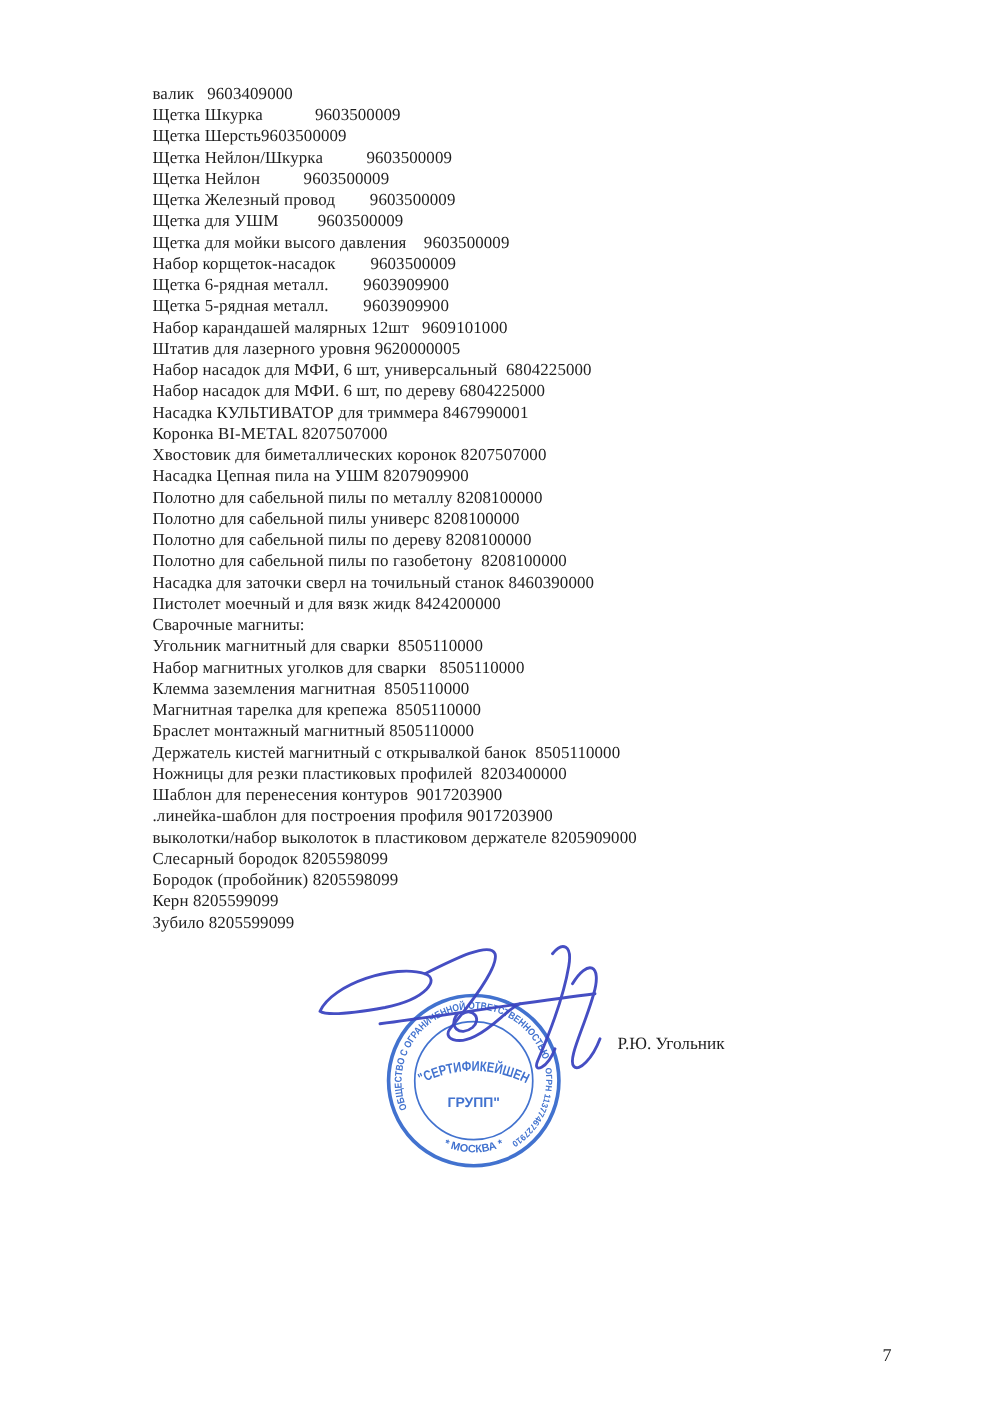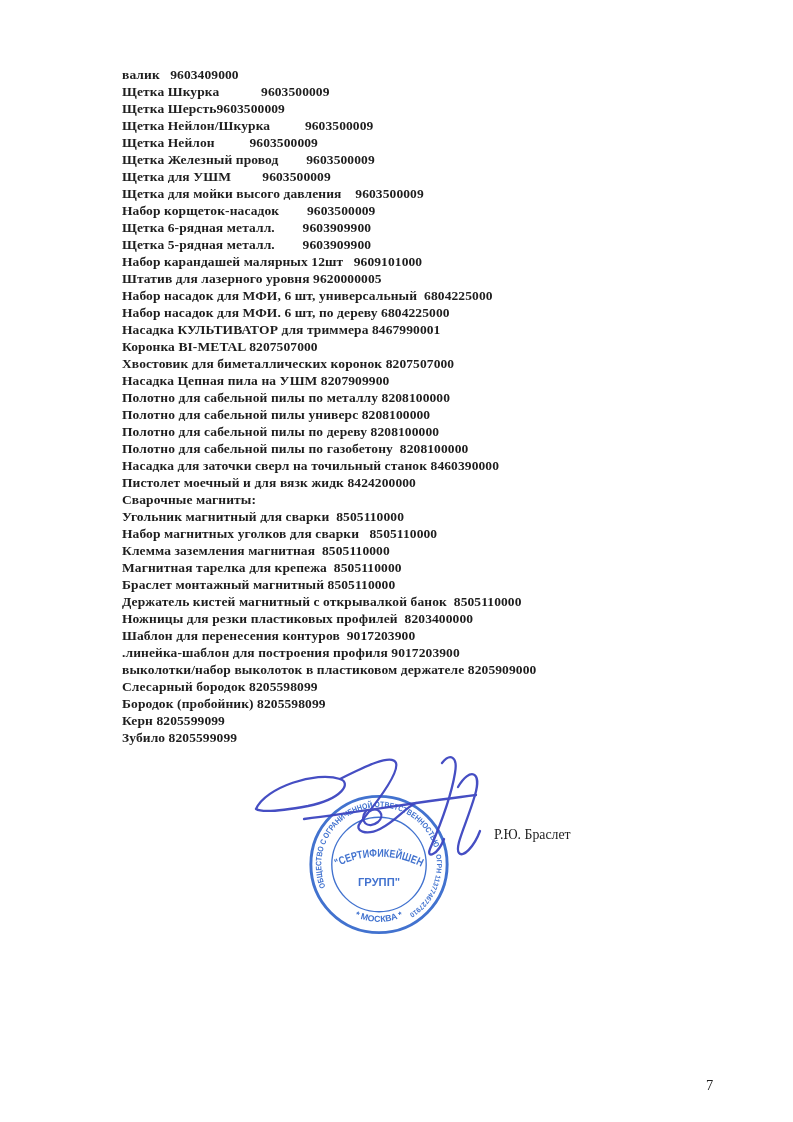--- a/index.html
+++ b/index.html
@@ -12,21 +12,20 @@
     overflow: hidden;
   }
   .page { position: absolute; inset: 0; }
   .product-list {
     position: absolute;
     left: 122px; top: 66px;
     font-size: 13.5px;
     line-height: 17px;
     white-space: pre;
     letter-spacing: 0.1px;
-    font-weight: bold;
   }
   .product-line { height: 17px; }
   .director-block {
     position: absolute;
     left: 75px; top: 811px;
     font-size: 13.8px;
     line-height: 17.5px;
   }
   .signer-name {
     position: absolute;
@@ -51,21 +50,21 @@
   svg text { font-family: "Liberation Sans", sans-serif; }
 </style>
 </head>
 <body>
 
 <div class="page">
 
   <div class="product-list"><div class="product-line">валик   9603409000</div><div class="product-line">Щетка Шкурка            9603500009</div><div class="product-line">Щетка Шерсть9603500009</div><div class="product-line">Щетка Нейлон/Шкурка          9603500009</div><div class="product-line">Щетка Нейлон          9603500009</div><div class="product-line">Щетка Железный провод        9603500009</div><div class="product-line">Щетка для УШМ         9603500009</div><div class="product-line">Щетка для мойки высого давления    9603500009</div><div class="product-line">Набор корщеток-насадок        9603500009</div><div class="product-line">Щетка 6-рядная металл.        9603909900</div><div class="product-line">Щетка 5-рядная металл.        9603909900</div><div class="product-line">Набор карандашей малярных 12шт   9609101000</div><div class="product-line">Штатив для лазерного уровня 9620000005</div><div class="product-line">Набор насадок для МФИ, 6 шт, универсальный  6804225000</div><div class="product-line">Набор насадок для МФИ. 6 шт, по дереву 6804225000</div><div class="product-line">Насадка КУЛЬТИВАТОР для триммера 8467990001</div><div class="product-line">Коронка BI-METAL 8207507000</div><div class="product-line">Хвостовик для биметаллических коронок 8207507000</div><div class="product-line">Насадка Цепная пила на УШМ 8207909900</div><div class="product-line">Полотно для сабельной пилы по металлу 8208100000</div><div class="product-line">Полотно для сабельной пилы универс 8208100000</div><div class="product-line">Полотно для сабельной пилы по дереву 8208100000</div><div class="product-line">Полотно для сабельной пилы по газобетону  8208100000</div><div class="product-line">Насадка для заточки сверл на точильный станок 8460390000</div><div class="product-line">Пистолет моечный и для вязк жидк 8424200000</div><div class="product-line">Сварочные магниты:</div><div class="product-line">Угольник магнитный для сварки  8505110000</div><div class="product-line">Набор магнитных уголков для сварки   8505110000</div><div class="product-line">Клемма заземления магнитная  8505110000</div><div class="product-line">Магнитная тарелка для крепежа  8505110000</div><div class="product-line">Браслет монтажный магнитный 8505110000</div><div class="product-line">Держатель кистей магнитный с открывалкой банок  8505110000</div><div class="product-line">Ножницы для резки пластиковых профилей  8203400000</div><div class="product-line">Шаблон для перенесения контуров  9017203900</div><div class="product-line">.линейка-шаблон для построения профиля 9017203900</div><div class="product-line">выколотки/набор выколоток в пластиковом держателе 8205909000</div><div class="product-line">Слесарный бородок 8205598099</div><div class="product-line">Бородок (пробойник) 8205598099</div><div class="product-line">Керн 8205599099</div><div class="product-line">Зубило 8205599099</div></div>
 
 
-  <div class="signer-name">Р.Ю. Браслет</div>
+  <div class="signer-name">Р.Ю. Угольник</div>
 
   <div class="stamp-wrap">
     <svg viewBox="0 0 150 150" width="146" height="149" opacity="0.92">
       <g stroke="#3267cb" fill="none">
         <circle cx="75" cy="75" r="70" stroke-width="3"></circle>
         <circle cx="75" cy="75" r="48.5" stroke-width="1.4"></circle>
       </g>
       <defs>
         <path id="arcTop" d="M 20.2,98.3 A 59.5,59.5 0 1 1 132.5,59.6"></path>
         <path id="arcRight" d="M 133.6,64.7 A 59.5,59.5 0 0 1 102.9,127.5"></path>

